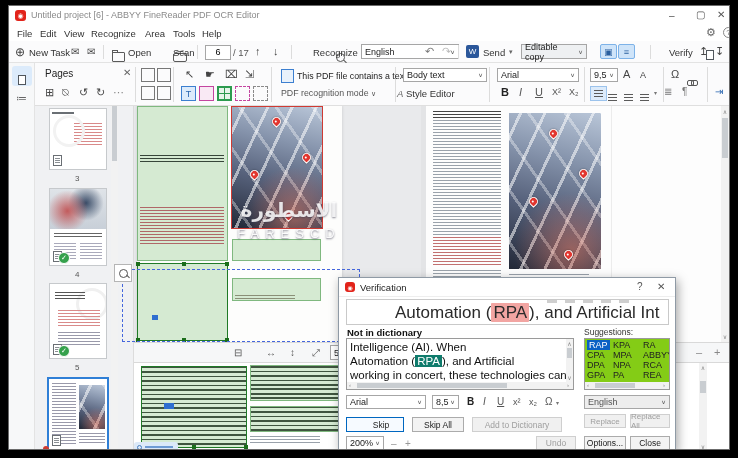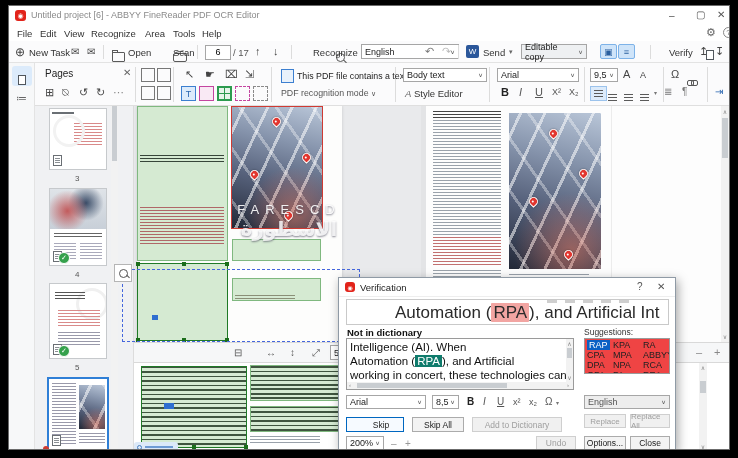--- a/index.html
+++ b/index.html
@@ -167,21 +167,21 @@
     
     <div class="abs" style="left:272px;top:6px;width:11px;height:12px;border:1px solid #3c7fd0;background:#e8f1fb;"></div>
     <div class="t" style="left:288px;top:8px;font-size:8.8px;color:#222;">This PDF file contains a text layer</div>
     <div class="t" style="left:272px;top:25px;font-size:8.8px;color:#555;"><span>PDF recognition mode</span> <span style="font-size:7px;">∨</span></div>
 
     
     <div class="dd" style="left:394px;top:5px;width:84px;height:14px;">
       <span>Body text</span>
           <span class="cv">∨</span>
     </div>
-    <div class="t" style="left:396px;top:25px;color:#333;">
+    <div class="t" style="left:388px;top:25px;color:#333;">
       <span style="font-style:italic;color:#666;">A</span> <span>Style Editor</span>
     </div>
 
     
     <div class="dd" style="left:488px;top:5px;width:82px;height:14px;">
       <span>Arial</span>
           <span class="cv">∨</span>
     </div>
     <div class="ic" style="left:492px;top:24px;font-size:11px;font-weight:bold;color:#222;">B</div>
     <div class="ic" style="left:510px;top:24px;font-size:11px;font-style:italic;color:#555;">I</div>
@@ -290,22 +290,22 @@
       <span class="pin" style="left:20%;top:52%;"></span>
       <span class="pin" style="left:58%;top:86%;"></span>
     </div>
 
     <div class="region lines" style="left:98px;top:133px;width:89px;height:22px;--lc:#5f705f;"></div>
     <div class="region lines" style="left:98px;top:172px;width:89px;height:23px;--lc:#5f705f;">
       <div class="abs lines" style="left:2px;top:16px;width:60px;height:5px;--lc:#8a8f77;"></div>
     </div>
 
     <div class="abs" style="left:55px;top:92px;width:200px;height:60px;text-align:center;pointer-events:none;">
+      <div style="font-family:'DejaVu Sans',sans-serif;font-size:20px;font-weight:bold;color:rgba(255,255,255,.85);text-shadow:0 1px 2px rgba(60,60,80,.6);">الاسطورة</div>
       <div style="font-size:13px;letter-spacing:6px;color:rgba(255,255,255,.9);text-shadow:0 1px 2px rgba(60,60,80,.7);margin-top:4px;">FARESCD</div>
-      <div style="font-family:'DejaVu Sans',sans-serif;font-size:20px;font-weight:bold;color:rgba(255,255,255,.85);text-shadow:0 1px 2px rgba(60,60,80,.6);">الاسطورة</div>
     </div>
   </div>
 
   <div class="abs" style="left:113px;top:263px;width:238px;height:73px;border:1px dashed #4466dd;box-sizing:border-box;z-index:5;"></div>
   <div class="abs" style="left:105px;top:258px;width:16px;height:16px;background:#fff;border:1px solid #b5b5b5;display:flex;align-items:center;justify-content:center;z-index:6;">
         <span class="mag"></span>
       </div>
 
   <div class="abs" style="left:412px;top:100px;width:5px;height:236px;background:#e3e4e6;"></div>
 
@@ -397,21 +397,21 @@
             <div class="th" style="left:1px;top:9px;width:5px;height:10px;"></div>
             <div class="ar" style="bottom:1px;">∨</div>
       </div>
       <div class="sb" style="left:0;top:43px;width:226px;height:7px;">
         <div class="ar" style="left:2px;top:0;width:6px;text-align:left;">‹</div>
         <div class="th" style="left:10px;top:1px;width:150px;height:5px;"></div>
         <div class="ar" style="left:auto;right:2px;top:0;width:6px;">›</div>
       </div>
     </div>
 
-    <div class="abs" style="left:245px;top:60px;width:86px;height:36px;border:1px solid #9a9a9a;background:#ef4444;box-sizing:border-box;overflow:hidden;font-size:9px;color:#222;text-decoration:underline;">
+    <div class="abs" style="left:245px;top:60px;width:86px;height:52px;border:1px solid #9a9a9a;background:#84cc16;box-sizing:border-box;overflow:hidden;font-size:9px;color:#222;text-decoration:underline;">
       <div class="abs" style="left:2px;top:1px;line-height:10.5px;">
         <span class="sug-sel">RAP</span>
         <span style="position:absolute;left:26px;">KPA</span>
         <span style="position:absolute;left:56px;">RA</span>
         <span style="position:absolute;left:82px;">F</span>
       </div>
       <div class="abs" style="left:2px;top:11px;line-height:10.5px;">
         <span>CPA</span>
         <span style="position:absolute;left:26px;">MPA</span>
         <span style="position:absolute;left:56px;">ABBYY</span>

